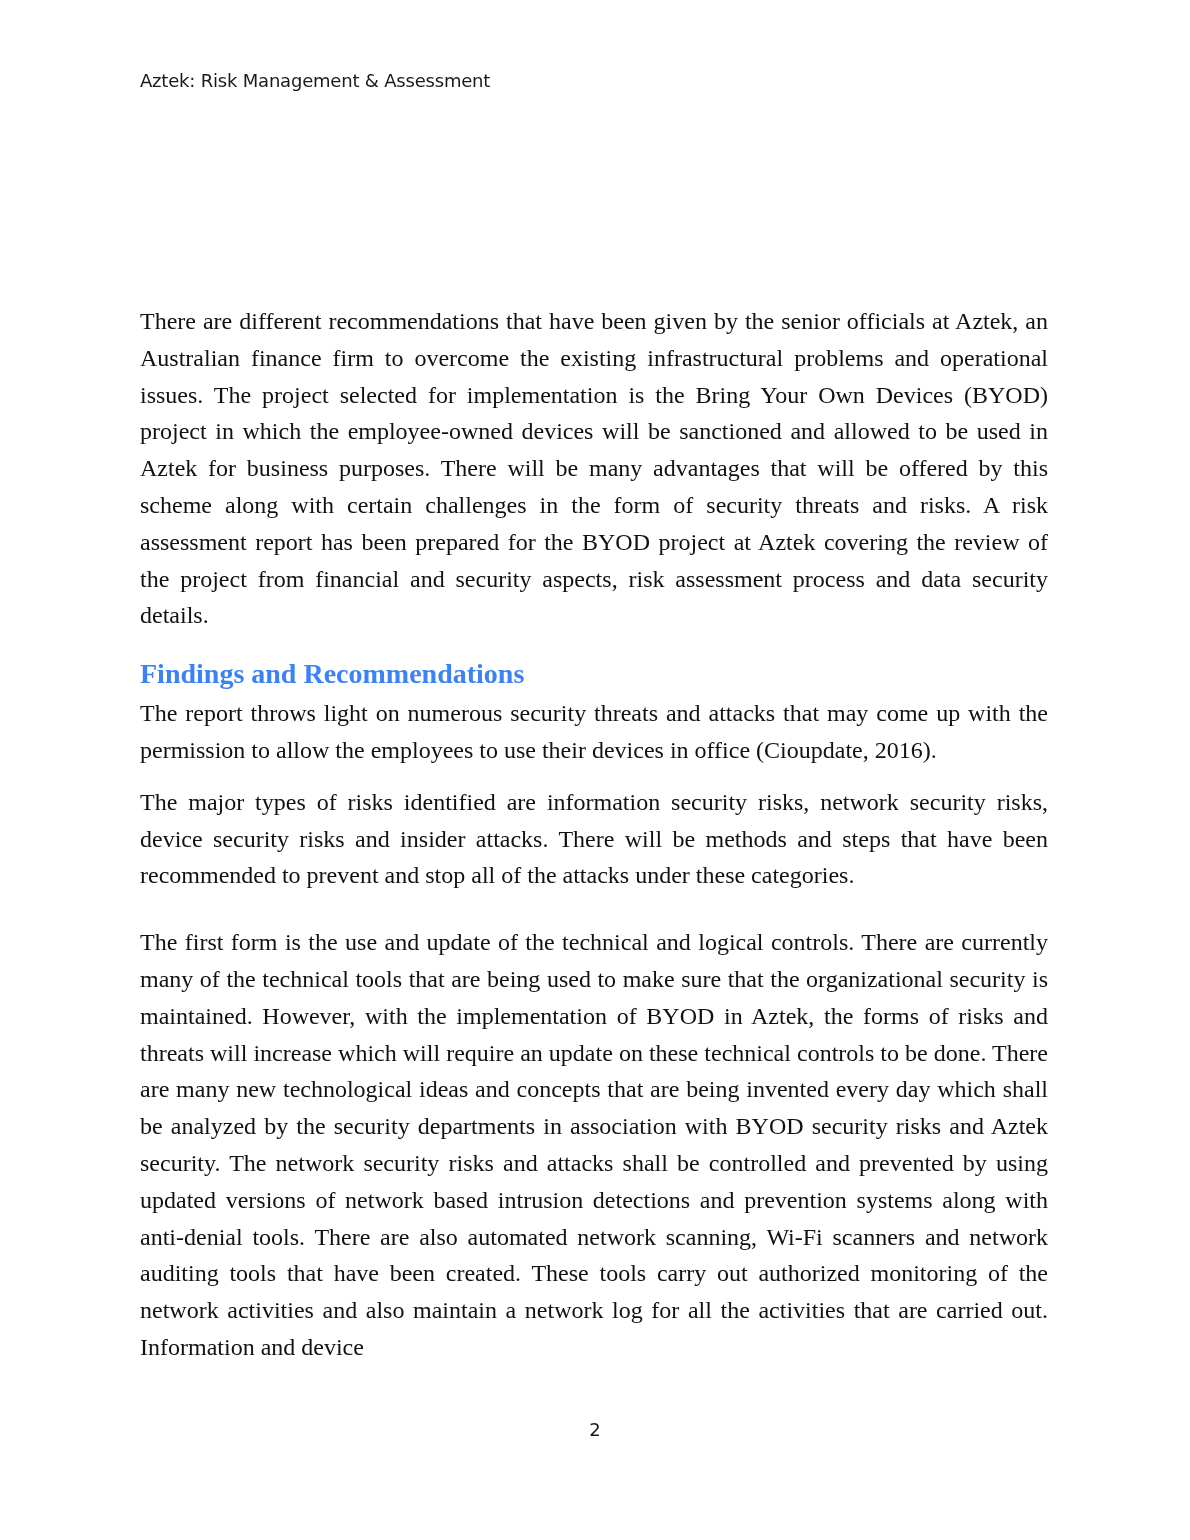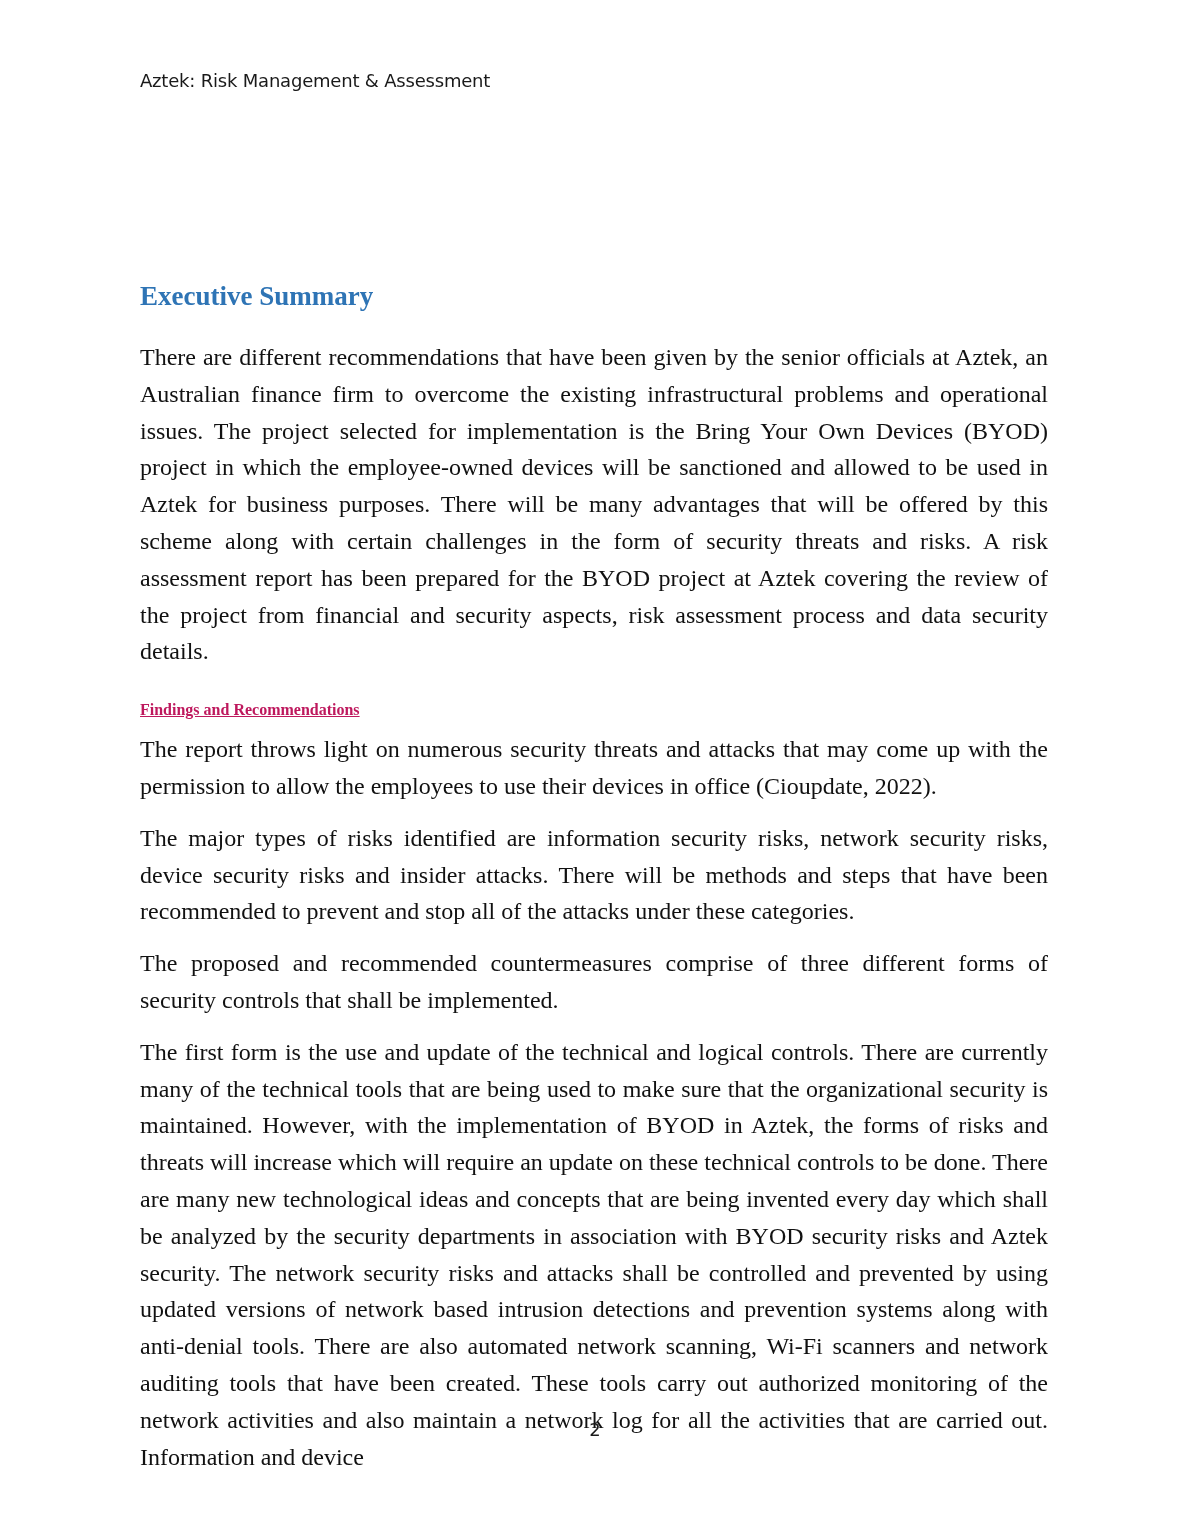--- a/index.html
+++ b/index.html
@@ -43,24 +43,23 @@
       font-family: "Liberation Serif", "DejaVu Serif", serif;
       font-weight: bold;
       font-size: 27px;
       line-height: 36px;
       color: #2e74b5;
     }
     h2.subsection-title {
       margin: 0;
       font-family: "Liberation Serif", "DejaVu Serif", serif;
       font-weight: bold;
-      font-size: 16px;
+      font-size: 28px;
       line-height: 36px;
-      color: #be185d;
-      text-decoration: underline;
+      color: #3b82f6;
     }
     p.body-text {
       margin: 0;
       font-size: 24px;
       line-height: 36.8px;
       text-align: justify;
       text-align-last: left;
       hyphens: none;
     }
     .gap-after-h1 { height: 25px; }
@@ -80,36 +79,34 @@
   </style>
 </head>
 <body>
 
 <div class="page">
 
   <div class="running-header">Aztek: Risk Management &amp; Assessment</div>
 
   <div class="content">
 
-    <h1 class="section-title">Executive Summary</h1>
     <div class="gap-after-h1"></div>
 
     <p class="body-text">There are different recommendations that have been given by the senior officials at Aztek, an Australian finance firm to overcome the existing infrastructural problems and operational issues. The project selected for implementation is the Bring Your Own Devices (BYOD) project in which the employee-owned devices will be sanctioned and allowed to be used in Aztek for business purposes. There will be many advantages that will be offered by this scheme along with certain challenges in the form of security threats and risks. A risk assessment report has been prepared for the BYOD project at Aztek covering the review of the project from financial and security aspects, risk assessment process and data security details.</p>
 
     <div class="gap-before-h2"></div>
     <h2 class="subsection-title">Findings and Recommendations</h2>
     <div class="gap-after-h2"></div>
 
-    <p class="body-text">The report throws light on numerous security threats and attacks that may come up with the permission to allow the employees to use their devices in office (Cioupdate, 2022).</p>
+    <p class="body-text">The report throws light on numerous security threats and attacks that may come up with the permission to allow the employees to use their devices in office (Cioupdate, 2016).</p>
     <div class="gap-para"></div>
 
     <p class="body-text">The major types of risks identified are information security risks, network security risks, device security risks and insider attacks. There will be methods and steps that have been recommended to prevent and stop all of the attacks under these categories.</p>
     <div class="gap-para"></div>
 
-    <p class="body-text">The proposed and recommended countermeasures comprise of three different forms of security controls that shall be implemented.</p>
     <div class="gap-para"></div>
 
     <p class="body-text">The first form is the use and update of the technical and logical controls. There are currently many of the technical tools that are being used to make sure that the organizational security is maintained. However, with the implementation of BYOD in Aztek, the forms of risks and threats will increase which will require an update on these technical controls to be done. There are many new technological ideas and concepts that are being invented every day which shall be analyzed by the security departments in association with BYOD security risks and Aztek security. The network security risks and attacks shall be controlled and prevented by using updated versions of network based intrusion detections and prevention systems along with anti-denial tools. There are also automated network scanning, Wi-Fi scanners and network auditing tools that have been created. These tools carry out authorized monitoring of the network activities and also maintain a network log for all the activities that are carried out. Information and device</p>
 
   </div>
 
   <div class="page-number">2</div>
 
 </div>
 

